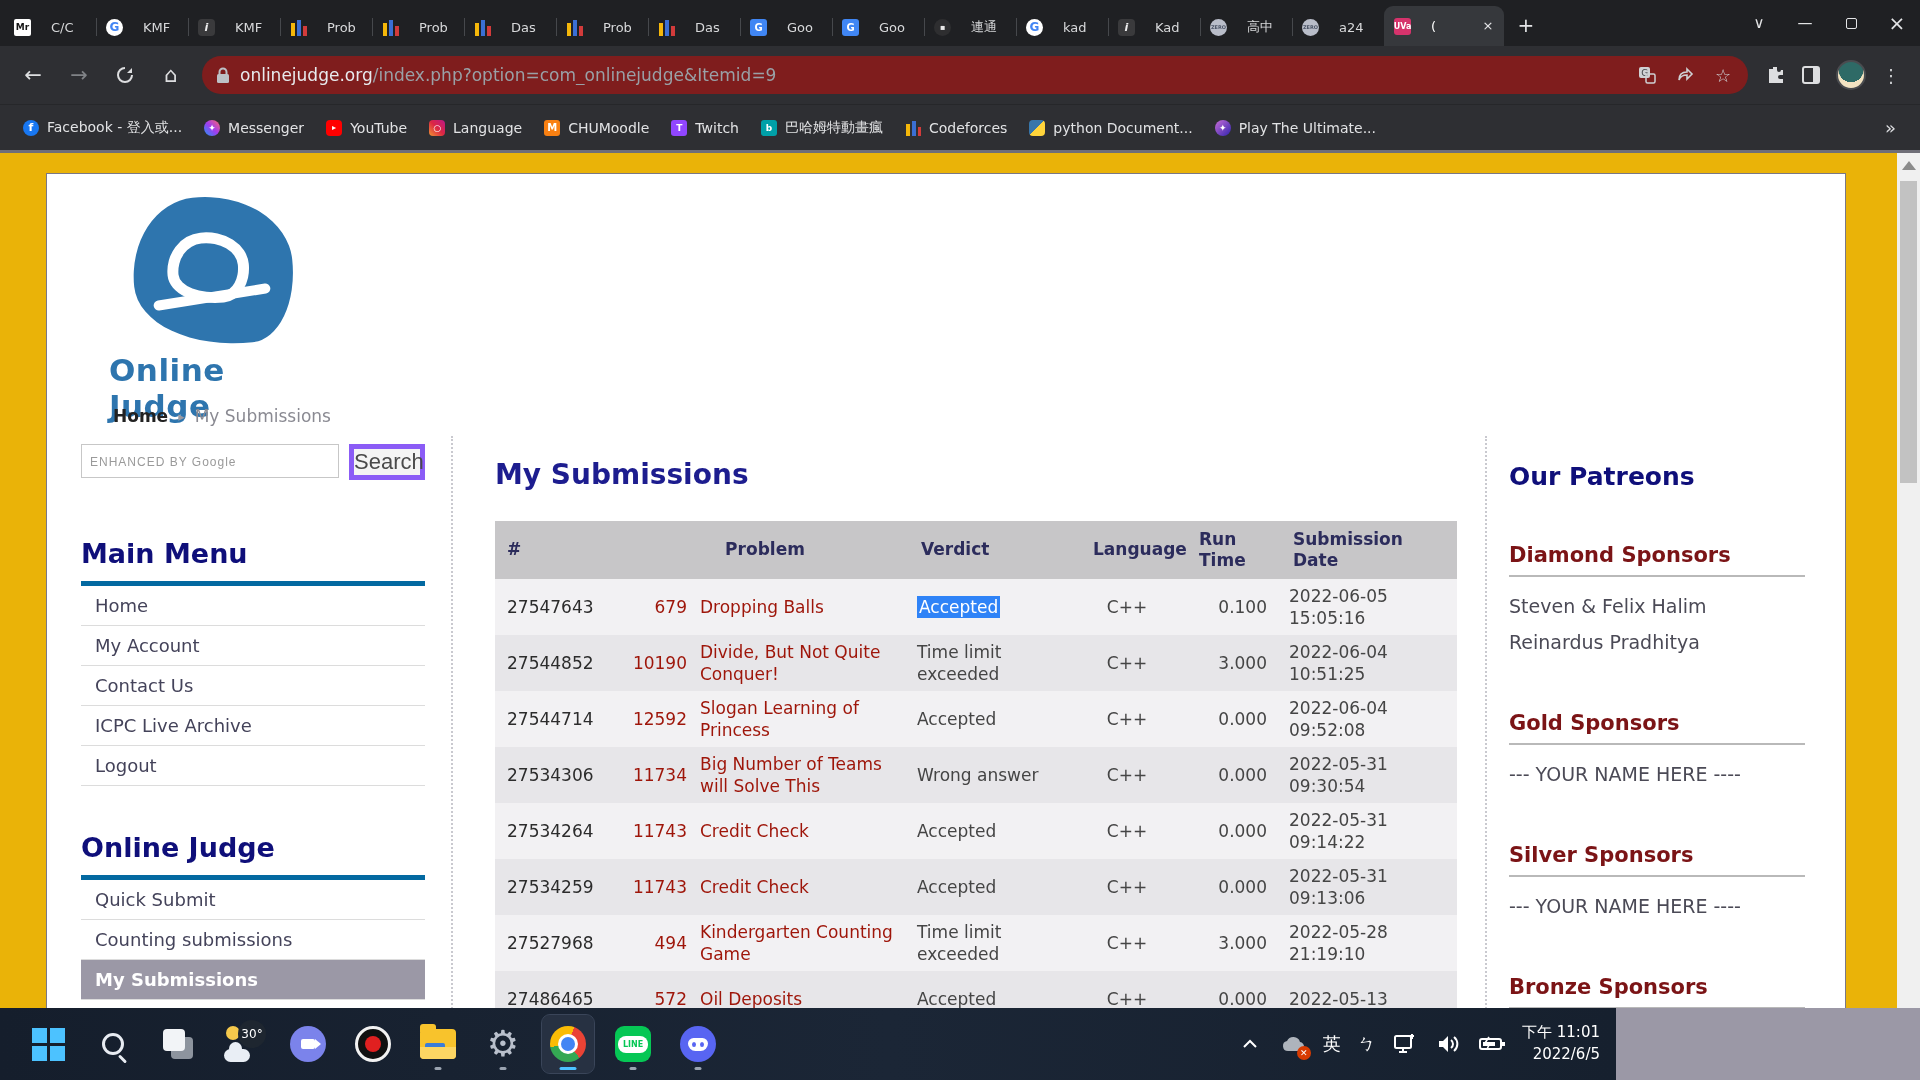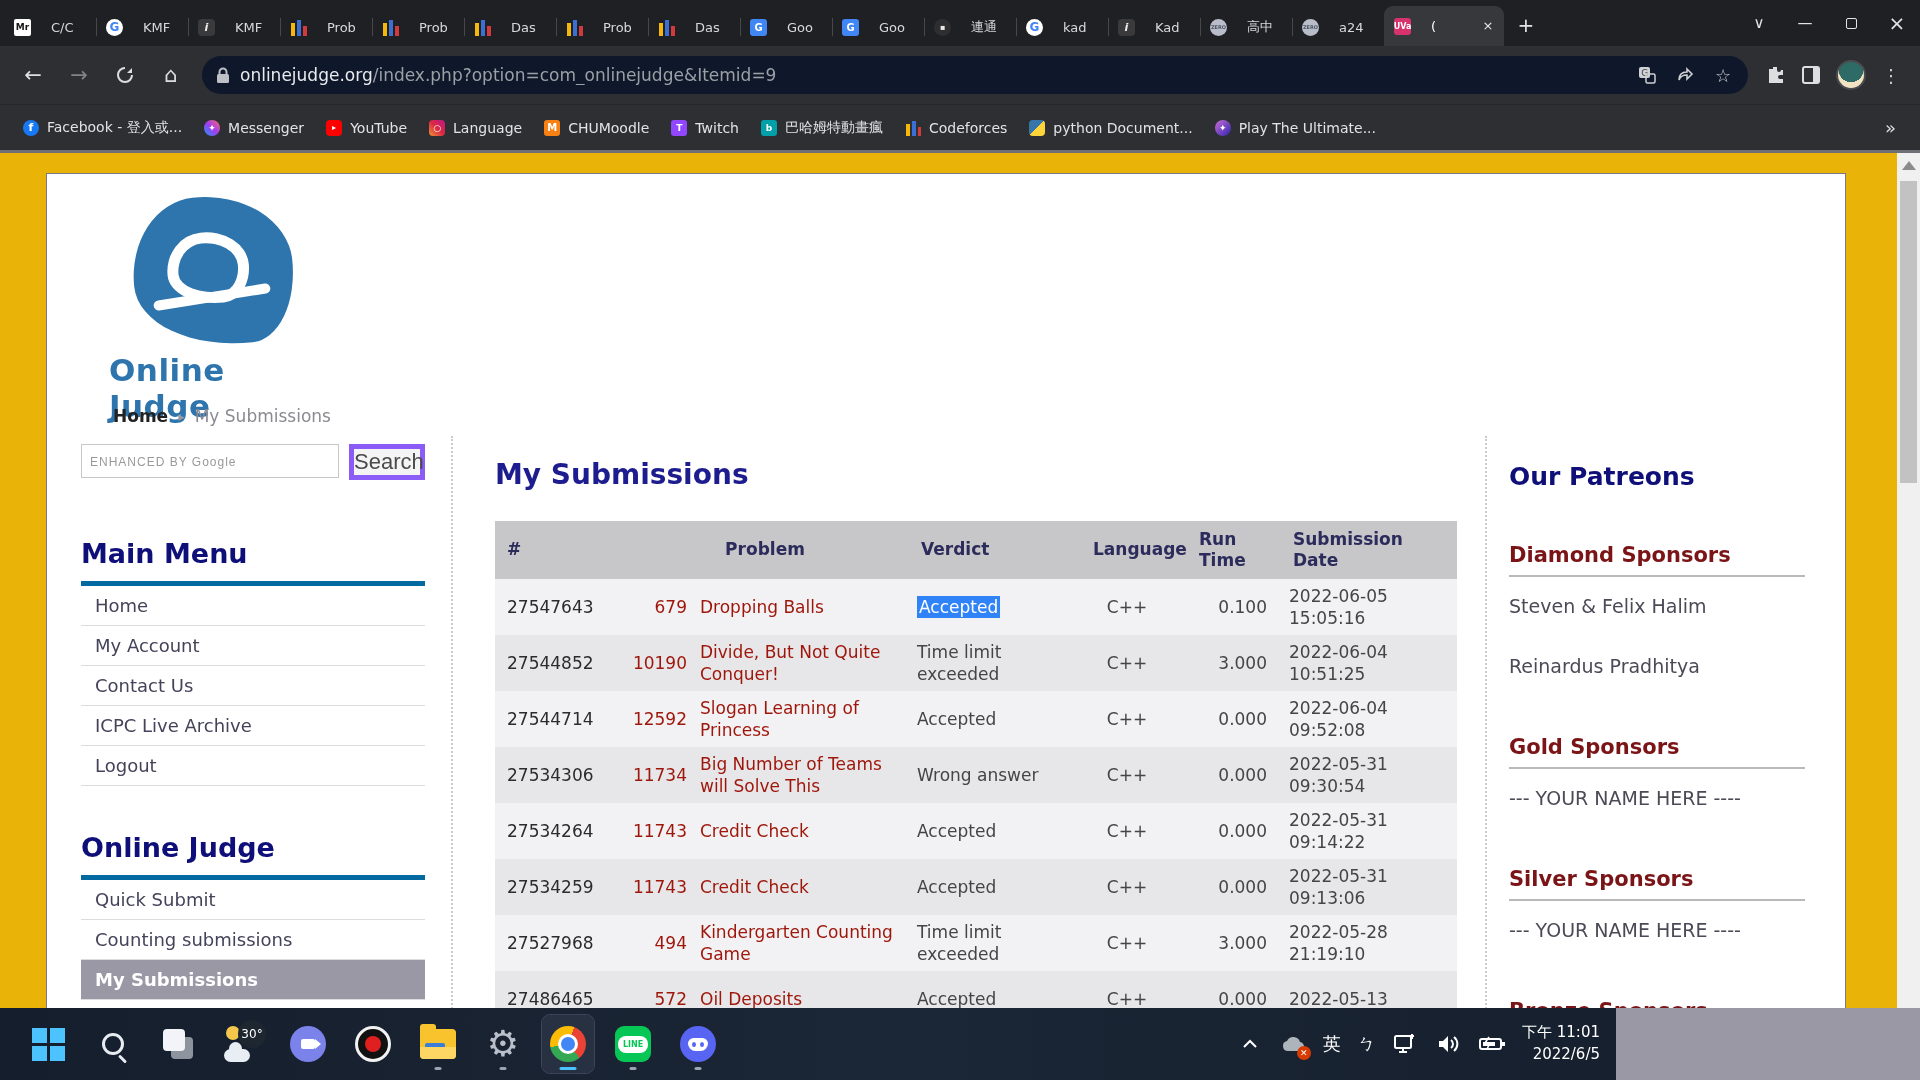--- a/index.html
+++ b/index.html
@@ -28,21 +28,21 @@
   .fv-zero { background:#b9bdc9; color:#4d5668; border-radius:50%; font-size:5px; letter-spacing:0; }
   .fv-uva { background:#d6336c; color:#fff; font-size:8px; }
   .newtab-btn { width:28px; height:28px; margin:0 0 6px 8px; color:#e3e4e6; font-size:20px; line-height:26px; text-align:center; border-radius:50%; }
   .strip-right { margin-left:auto; display:flex; align-items:center; height:46px; color:#e3e4e6; }
   .strip-right .wc { width:46px; height:46px; display:flex; align-items:center; justify-content:center; font-size:15px; }
   .wc-restore span { width:11px; height:11px; border:1.5px solid #e3e4e6; display:block; border-radius:2px; }
 
   .toolbar { position:absolute; left:0; top:46px; width:1920px; height:58px; background:#2e2f33; display:flex; align-items:center; padding:0 10px; }
   .nav-btn { width:38px; height:38px; border-radius:50%; display:flex; align-items:center; justify-content:center; font-size:21px; color:#dddee0; margin:0 4px; }
   .nav-btn.disabled { color:#808387; }
-  .omnibox { flex:1; height:38px; margin:0 8px; background:#0f172a; border-radius:19px; display:flex; align-items:center; padding:0 14px; gap:10px; }
+  .omnibox { flex:1; height:38px; margin:0 8px; background:#7f1d1d; border-radius:19px; display:flex; align-items:center; padding:0 14px; gap:10px; }
   .url { font-size:17px; color:#9aa0a6; white-space:nowrap; overflow:hidden; }
   .url b { color:#e8eaed; font-weight:normal; }
   .omni-icons { margin-left:auto; display:flex; align-items:center; gap:16px; }
   .ic { width:22px; height:22px; display:flex; align-items:center; justify-content:center; color:#cfd1d4; font-size:18px; }
   .toolbar-right { display:flex; align-items:center; gap:14px; padding:0 8px; }
   .avatar { width:30px; height:30px; border-radius:50%; background:radial-gradient(circle at 50% 30%,#2e6a66 0 55%,#f2e3c2 56% 100%); border:2px solid #4a4c50; }
 
   .bookmarks { position:absolute; left:0; top:104px; width:1920px; height:46px; background:#2e2f33; display:flex; align-items:center; padding:0 14px; gap:4px; border-top:1px solid #26272a; }
   .bm { display:flex; align-items:center; gap:8px; color:#e2e3e5; font-size:14px; padding:5px 9px; border-radius:6px; white-space:nowrap; }
   .bm .fv { width:16px; height:16px; }
@@ -107,21 +107,21 @@
   .c-verdict .sel { background:#2f83f7; color:#fff; padding:1px 2px; }
   .c-lang { text-align:center; padding-right:30px; }
   .c-time { text-align:right; padding-right:22px; }
   .c-date { padding-right:6px; }
 
   
   .side-right { width:358px; flex:none; padding:30px 40px 0 22px; }
   .patreons-title { color:#0f0f7a; font-size:25px; font-weight:bold; margin-bottom:52px; }
   .sponsor-sec { margin-bottom:58px; }
   .sponsor-sec h4 { color:#7b1416; font-size:21px; font-weight:bold; padding-bottom:8px; border-bottom:2px solid #b9b9b9; margin-bottom:18px; }
-  .sponsor-sec .name { color:#4b4a56; font-size:19px; margin-bottom:38px; }
+  .sponsor-sec .name { color:#4b4a56; font-size:19px; margin-bottom:14px; }
   .sponsor-sec .name:last-child { margin-bottom:0; }
 
   
   .scrollbar { position:absolute; right:0; top:0; width:23px; height:858px; background:#f0f0f0; }
   .sb-arrow { position:absolute; top:8px; left:5px; width:0; height:0; border-left:7px solid transparent; border-right:7px solid transparent; border-bottom:9px solid #8b8b8b; }
   .sb-thumb { position:absolute; top:28px; left:3px; width:17px; height:302px; background:#c2c2c2; }
 
   
   .taskbar { position:absolute; left:0; top:1008px; width:1616px; height:72px; background:linear-gradient(90deg,#151e2c,#1b2636 55%,#16202e); display:flex; align-items:center; z-index:10; }
   .tb-apps { display:flex; align-items:center; gap:13px; padding-left:22px; }

